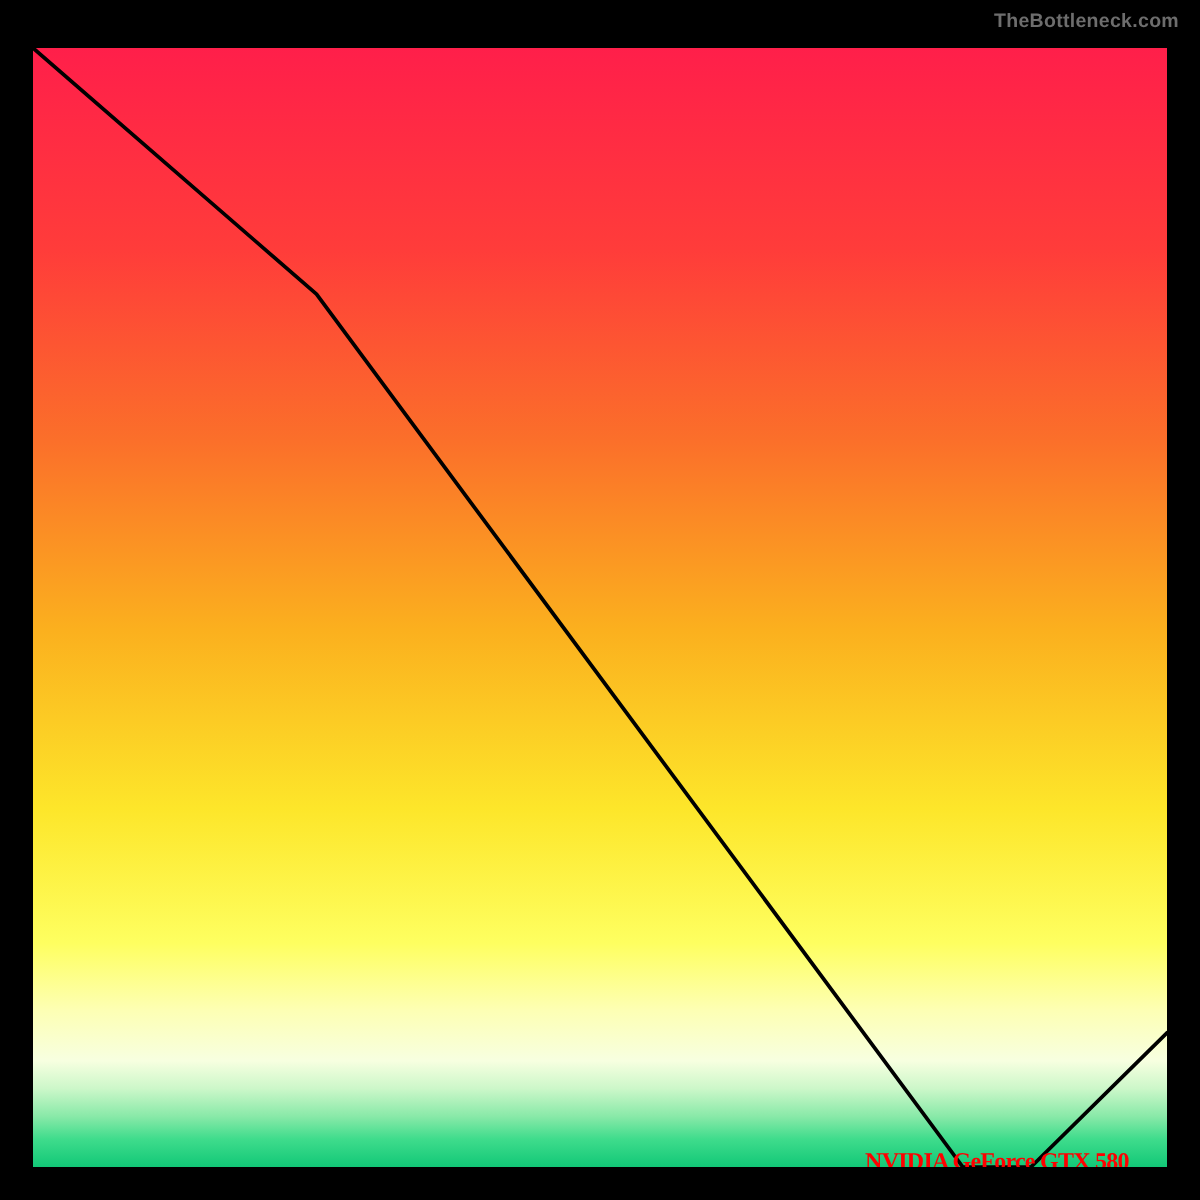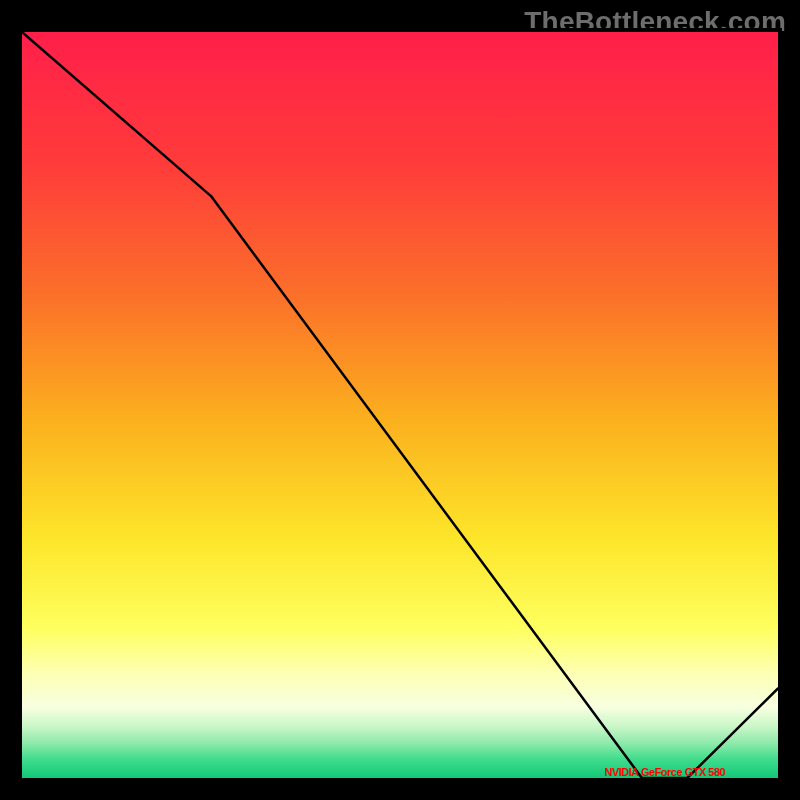--- a/index.html
+++ b/index.html
@@ -14,21 +14,21 @@
   .stage {
     position: relative;
     width: 800px;
     height: 800px;
   }
   .watermark {
     position: absolute;
     top: 6px;
     right: 14px;
     color: #6d6d6d;
-    font-size: 28px;
+    font-size: 13px;
     font-weight: 600;
     letter-spacing: 0.2px;
   }
   .chart-frame {
     position: absolute;
     left: 18px;
     top: 28px;
     width: 764px;
     height: 754px;
     border: 4px solid #000;
@@ -38,25 +38,26 @@
   svg.plot {
     position: absolute;
     inset: 0;
     width: 100%;
     height: 100%;
     display: block;
   }
   .x-annotation {
     position: absolute;
     color: #ff0000;
-    font-size: 11px;
+    font-size: 16px;
     font-weight: 700;
     white-space: nowrap;
     transform: translateX(-50%);
     letter-spacing: -0.5px;
+    font-family: Liberation Serif, serif;
   }
 </style>
 </head>
 <body>
 
 <div class="stage">
 
   <div class="watermark">TheBottleneck.com</div>
 
   <div class="chart-frame">

